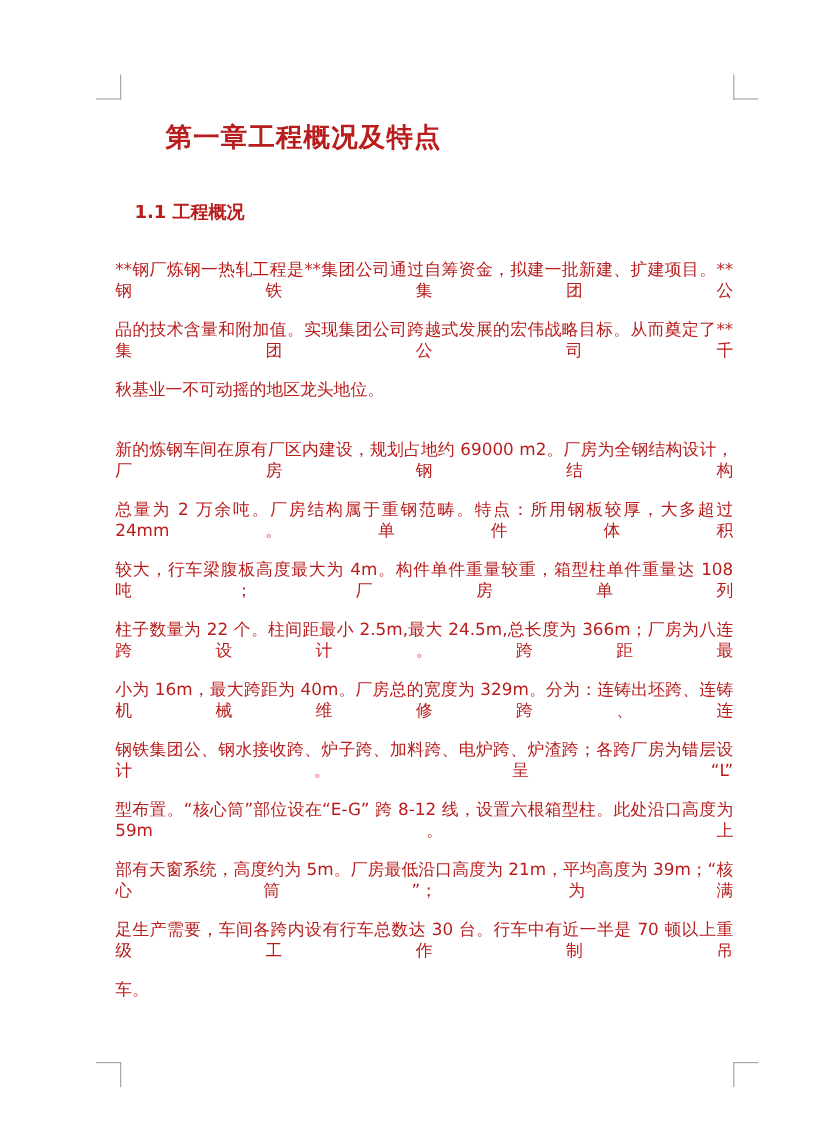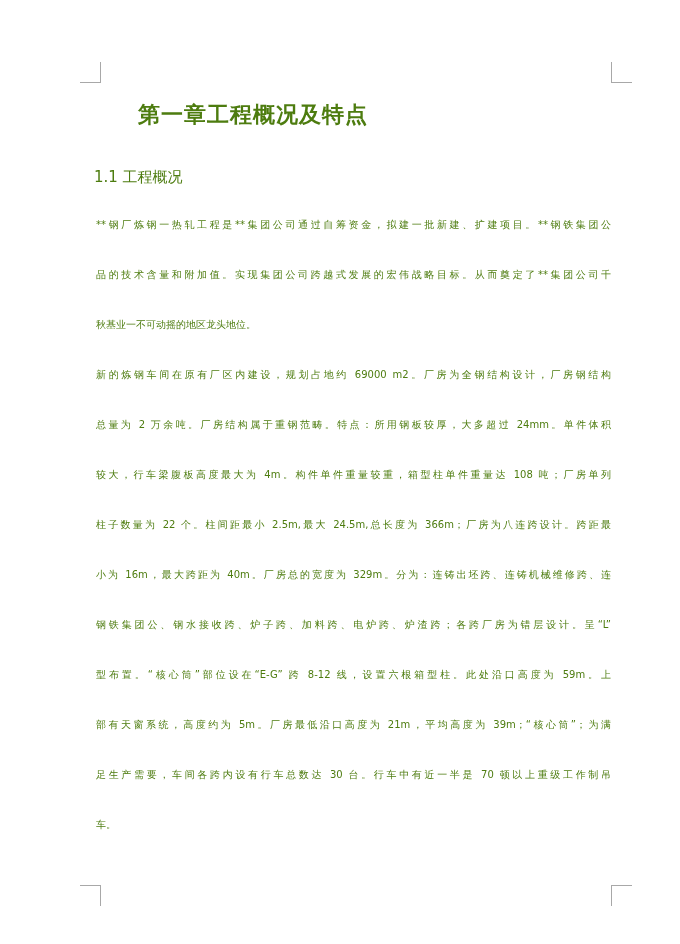--- a/index.html
+++ b/index.html
@@ -24,51 +24,51 @@
     position: absolute;
     left: 138px;
     top: 100px;
     font-size: 22px;
     font-weight: bold;
     letter-spacing: 1px;
     white-space: nowrap;
   }
   .section-heading {
     position: absolute;
-    left: 94px;
+    left: 112px;
     top: 168px;
     font-size: 15px;
-    font-weight: normal;
+    font-weight: bold;
     white-space: nowrap;
     text-align: center;
   }
   .body-lines {
     position: absolute;
     left: 96px;
     top: 216px;
     width: 515px;
   }
   .text-line {
     height: 50px;
-    font-size: 10px;
+    font-size: 14px;
     line-height: 18px;
     text-align: justify;
     text-align-last: justify;
     text-justify: inter-character;
     overflow: hidden;
   }
   .text-line.para-end {
     text-align: center;
     text-align-last: left;
   }
 </style>
 </head>
 <body>
 
-<div class="page" style="--mark: #a8a8a8; background: rgb(255, 255, 255); color: #4d7c0f;">
+<div class="page" style="--mark: #a8a8a8; background: rgb(255, 255, 255); color: #b91c1c;">
   <div class="crop crop-tl"></div>
   <div class="crop crop-tr"></div>
   <div class="crop crop-bl"></div>
   <div class="crop crop-br"></div>
 
   <h1 class="chapter-title">第一章工程概况及特点</h1>
 
   <div class="section-heading">1.1 工程概况</div>
 
   <div class="body-lines" id="body-lines">

